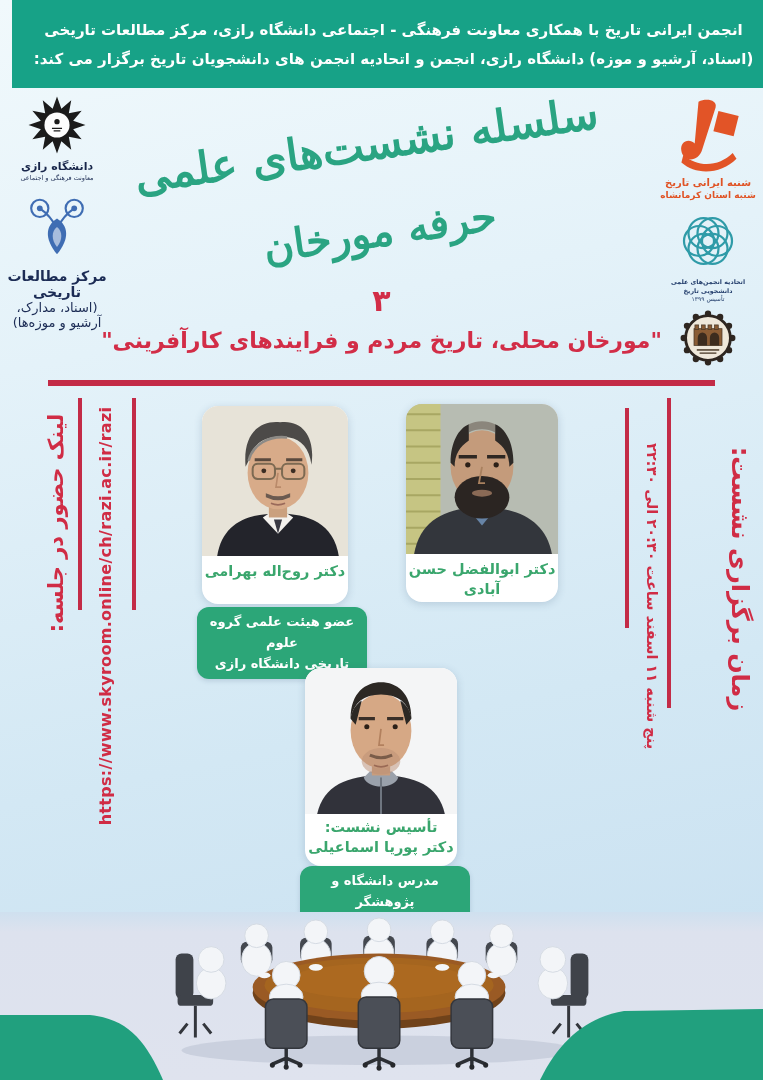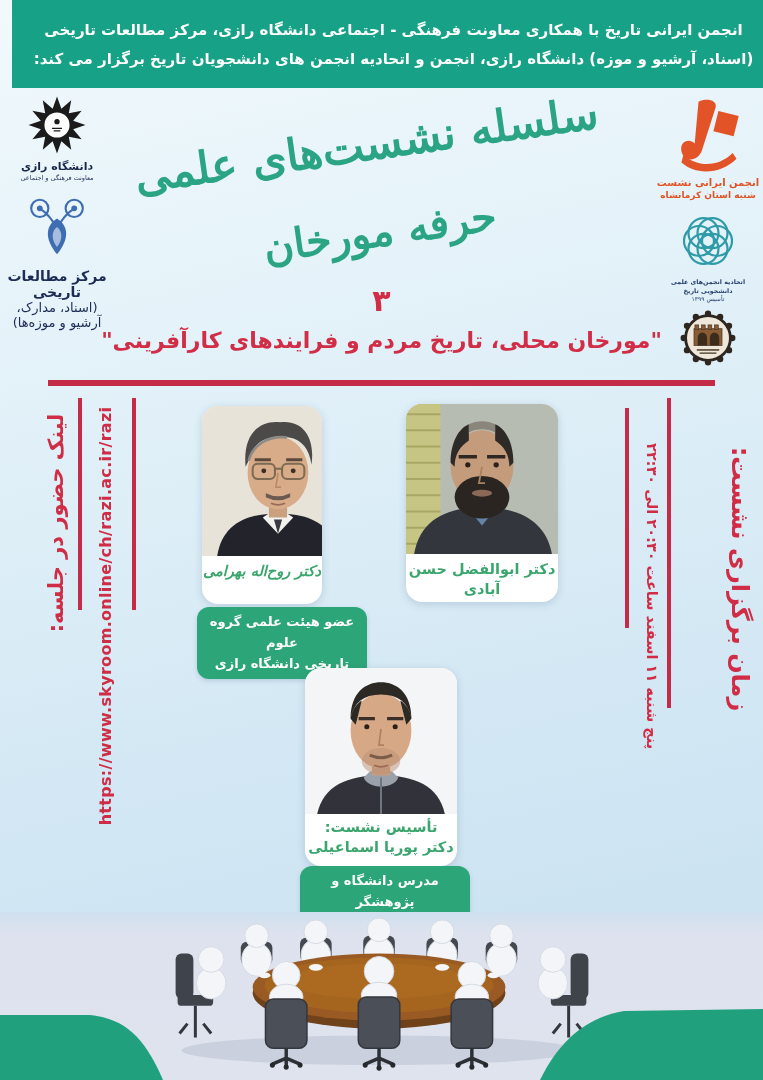--- a/index.html
+++ b/index.html
@@ -44,21 +44,21 @@
   .rail-time{left:662px;top:404px;width:384px;font-size:14.5px;line-height:20px;}
   .vline{position:absolute;width:4px;background:#c32b47;}
   .vline-a{left:78px;top:398px;height:212px;}
   .vline-b{left:132px;top:398px;height:212px;}
   .vline-c{left:667px;top:398px;height:310px;}
   .vline-d{left:625px;top:408px;height:220px;}
   
   .card{position:absolute;background:#ffffff;border-radius:16px;overflow:hidden;
     box-shadow:0 2px 8px rgba(50,80,115,.20);text-align:center;}
   .card svg{display:block;}
-  .card-a{left:202px;top:406px;width:120px;height:198px;font-style:italic;}
+  .card-a{left:202px;top:406px;width:146px;height:198px;}
   .card-b{left:406px;top:404px;width:152px;height:198px;}
   .card-c{left:305px;top:668px;width:152px;height:198px;}
   .speaker-name{color:#3aa66d;font-weight:bold;font-size:14.5px;line-height:1.4;padding-top:5px;}
   .speaker-label{color:#3aa66d;font-weight:bold;font-size:14.5px;line-height:1.3;padding-top:4px;}
   .badge{position:absolute;background:#2ca678;border-radius:12px;color:#fff;font-weight:bold;
     font-size:13px;line-height:1.6;text-align:center;padding:5px 4px;
     box-shadow:0 2px 5px rgba(50,80,115,.18);}
   .badge-a{left:197px;top:607px;width:162px;}
   .badge-b{left:401px;top:605px;width:162px;}
   .badge-c{left:300px;top:866px;width:162px;}
@@ -103,21 +103,21 @@
   </div>
 
   <div class="logo-col logo-col-right">
     <svg width="80" height="76" viewBox="0 0 80 80">
       <g fill="#e25427">
         <path d="M30,6 C38,2 50,4 48,12 L34,56 C30,70 14,70 12,58 C10,48 20,44 26,50 Z"></path>
         <rect x="48" y="18" width="22" height="22" transform="rotate(14 59 29)"></rect>
         <path d="M14,62 C30,76 52,74 66,60 L70,66 C54,82 28,84 12,70 Z"></path>
       </g>
     </svg>
-    <div class="iha-caption" dir="rtl">انجمن ایرانی نشست</div>
+    <div class="iha-caption" dir="rtl">شنبه ایرانی تاریخ</div>
     <div class="iha-caption2" dir="rtl">شنبه استان کرمانشاه</div>
     <svg width="58" height="58" viewBox="0 0 58 58" style="margin-top:12px">
       <g fill="none" stroke="#2f9ba8" stroke-width="2.2">
         <circle cx="38" cy="29" r="15"></circle>
         <circle cx="33.5" cy="21.2" r="15"></circle>
         <circle cx="24.5" cy="21.2" r="15"></circle>
         <circle cx="20" cy="29" r="15"></circle>
         <circle cx="24.5" cy="36.8" r="15"></circle>
         <circle cx="33.5" cy="36.8" r="15"></circle>
       </g>

